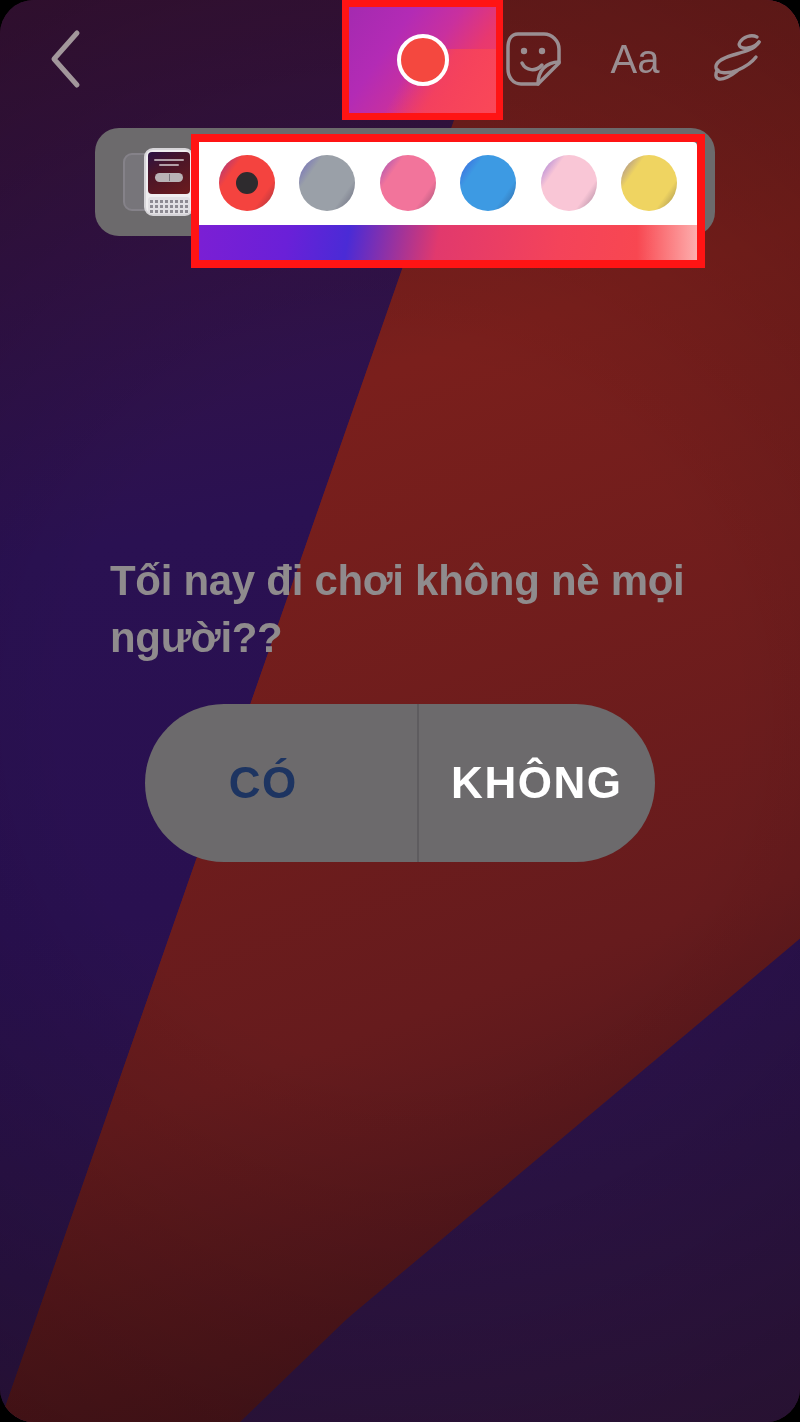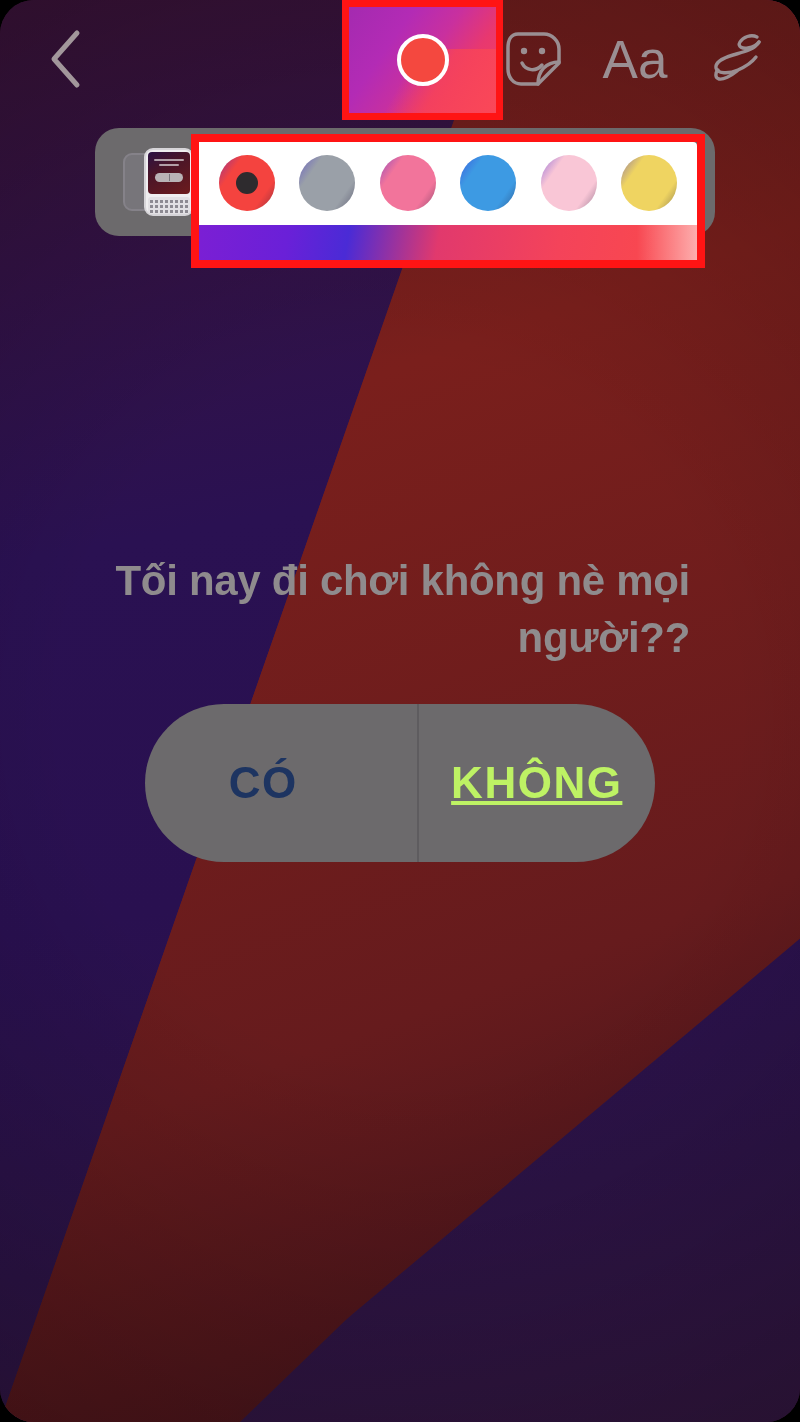--- a/index.html
+++ b/index.html
@@ -73,21 +73,21 @@
     justify-content: center;
     color: #9a8e92;
   }
   .back-btn   { left: 30px;  top: 20px;  width: 72px; height: 78px; }
   .sticker-btn{ left: 495px; top: 20px;  width: 78px; height: 78px; }
   .text-btn   { left: 595px; top: 20px;  width: 80px; height: 78px; }
   .draw-btn   { left: 698px; top: 20px;  width: 80px; height: 78px; }
 
   .aa-label {
     font-family: "Liberation Sans", sans-serif;
-    font-size: 53px;
+    font-size: 40px;
     color: #9a8e92;
     letter-spacing: 0px;
     line-height: 1;
     font-weight: 400;
   }
 
   
   .color-btn-wrap {
     position: absolute;
     left: 342px;
@@ -276,21 +276,21 @@
     background: #2e2b2e;
   }
 
   
   .poll {
     position: absolute;
     left: 0;
     top: 552px;
     width: 800px;
     z-index: 10;
-    text-align: right;
+    text-align: left;
   }
   .poll-question {
     font-family: "Liberation Sans", sans-serif;
     font-size: 42px;
     line-height: 57px;
     font-weight: 700;
     color: #8f8b8d;
     letter-spacing: -0.3px;
     padding: 0 110px;
   }
@@ -327,21 +327,21 @@
   <div class="story-canvas">
     <div class="bg-purple"></div>
     <div class="bg-maroon"></div>
     <div class="bg-maroon-2"></div>
     <div class="bg-vignette"></div>
 
     <div class="poll">
       <div class="poll-question" style="color: rgb(143, 139, 141);">Tối nay đi chơi không nè mọi người??</div>
       <div class="poll-options" style="background: rgb(108, 106, 108);">
         <div class="poll-option left" style="color: rgb(29, 52, 97);">CÓ</div>
-        <div class="poll-option right" style="color: #bef264; text-decoration: underline;">KHÔNG</div>
+        <div class="poll-option right" style="color: #ffffff;">KHÔNG</div>
       </div>
     </div>
   </div>
 
   <div class="toolbar">
 
     <div class="tb-icon back-btn">
       <svg width="40" height="62" viewBox="0 0 40 62" fill="none">
         <path d="M31 5 L8 31 L31 57" stroke="#a2979b" stroke-width="5" stroke-linecap="round" stroke-linejoin="round"></path>
       </svg>

